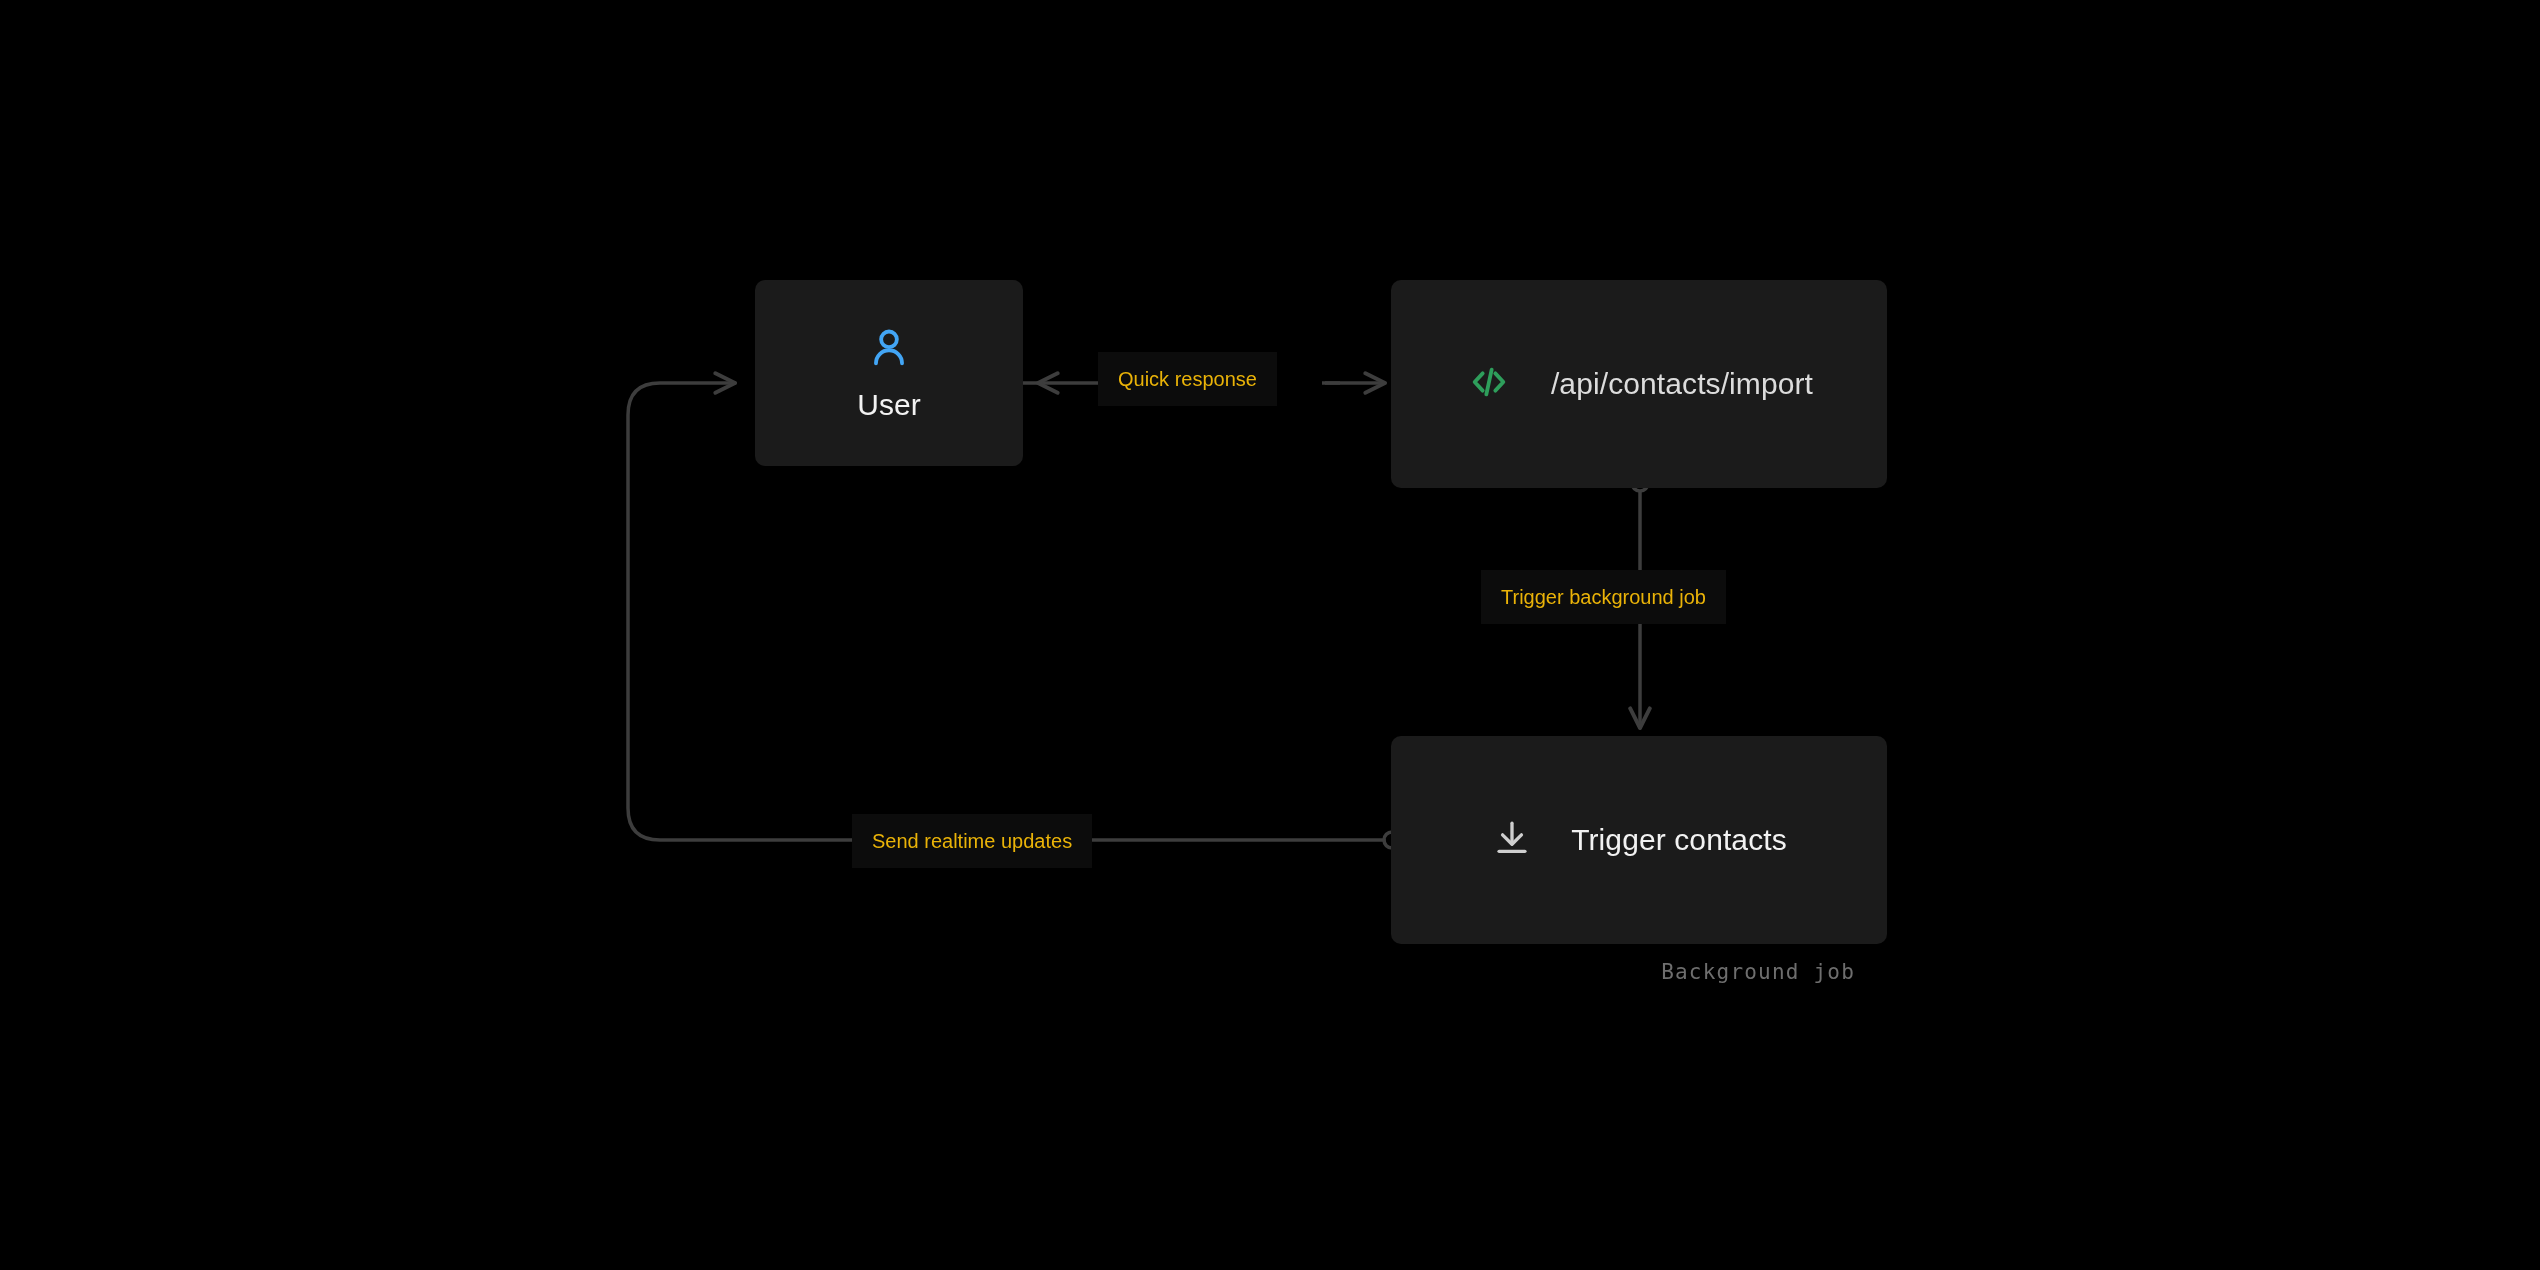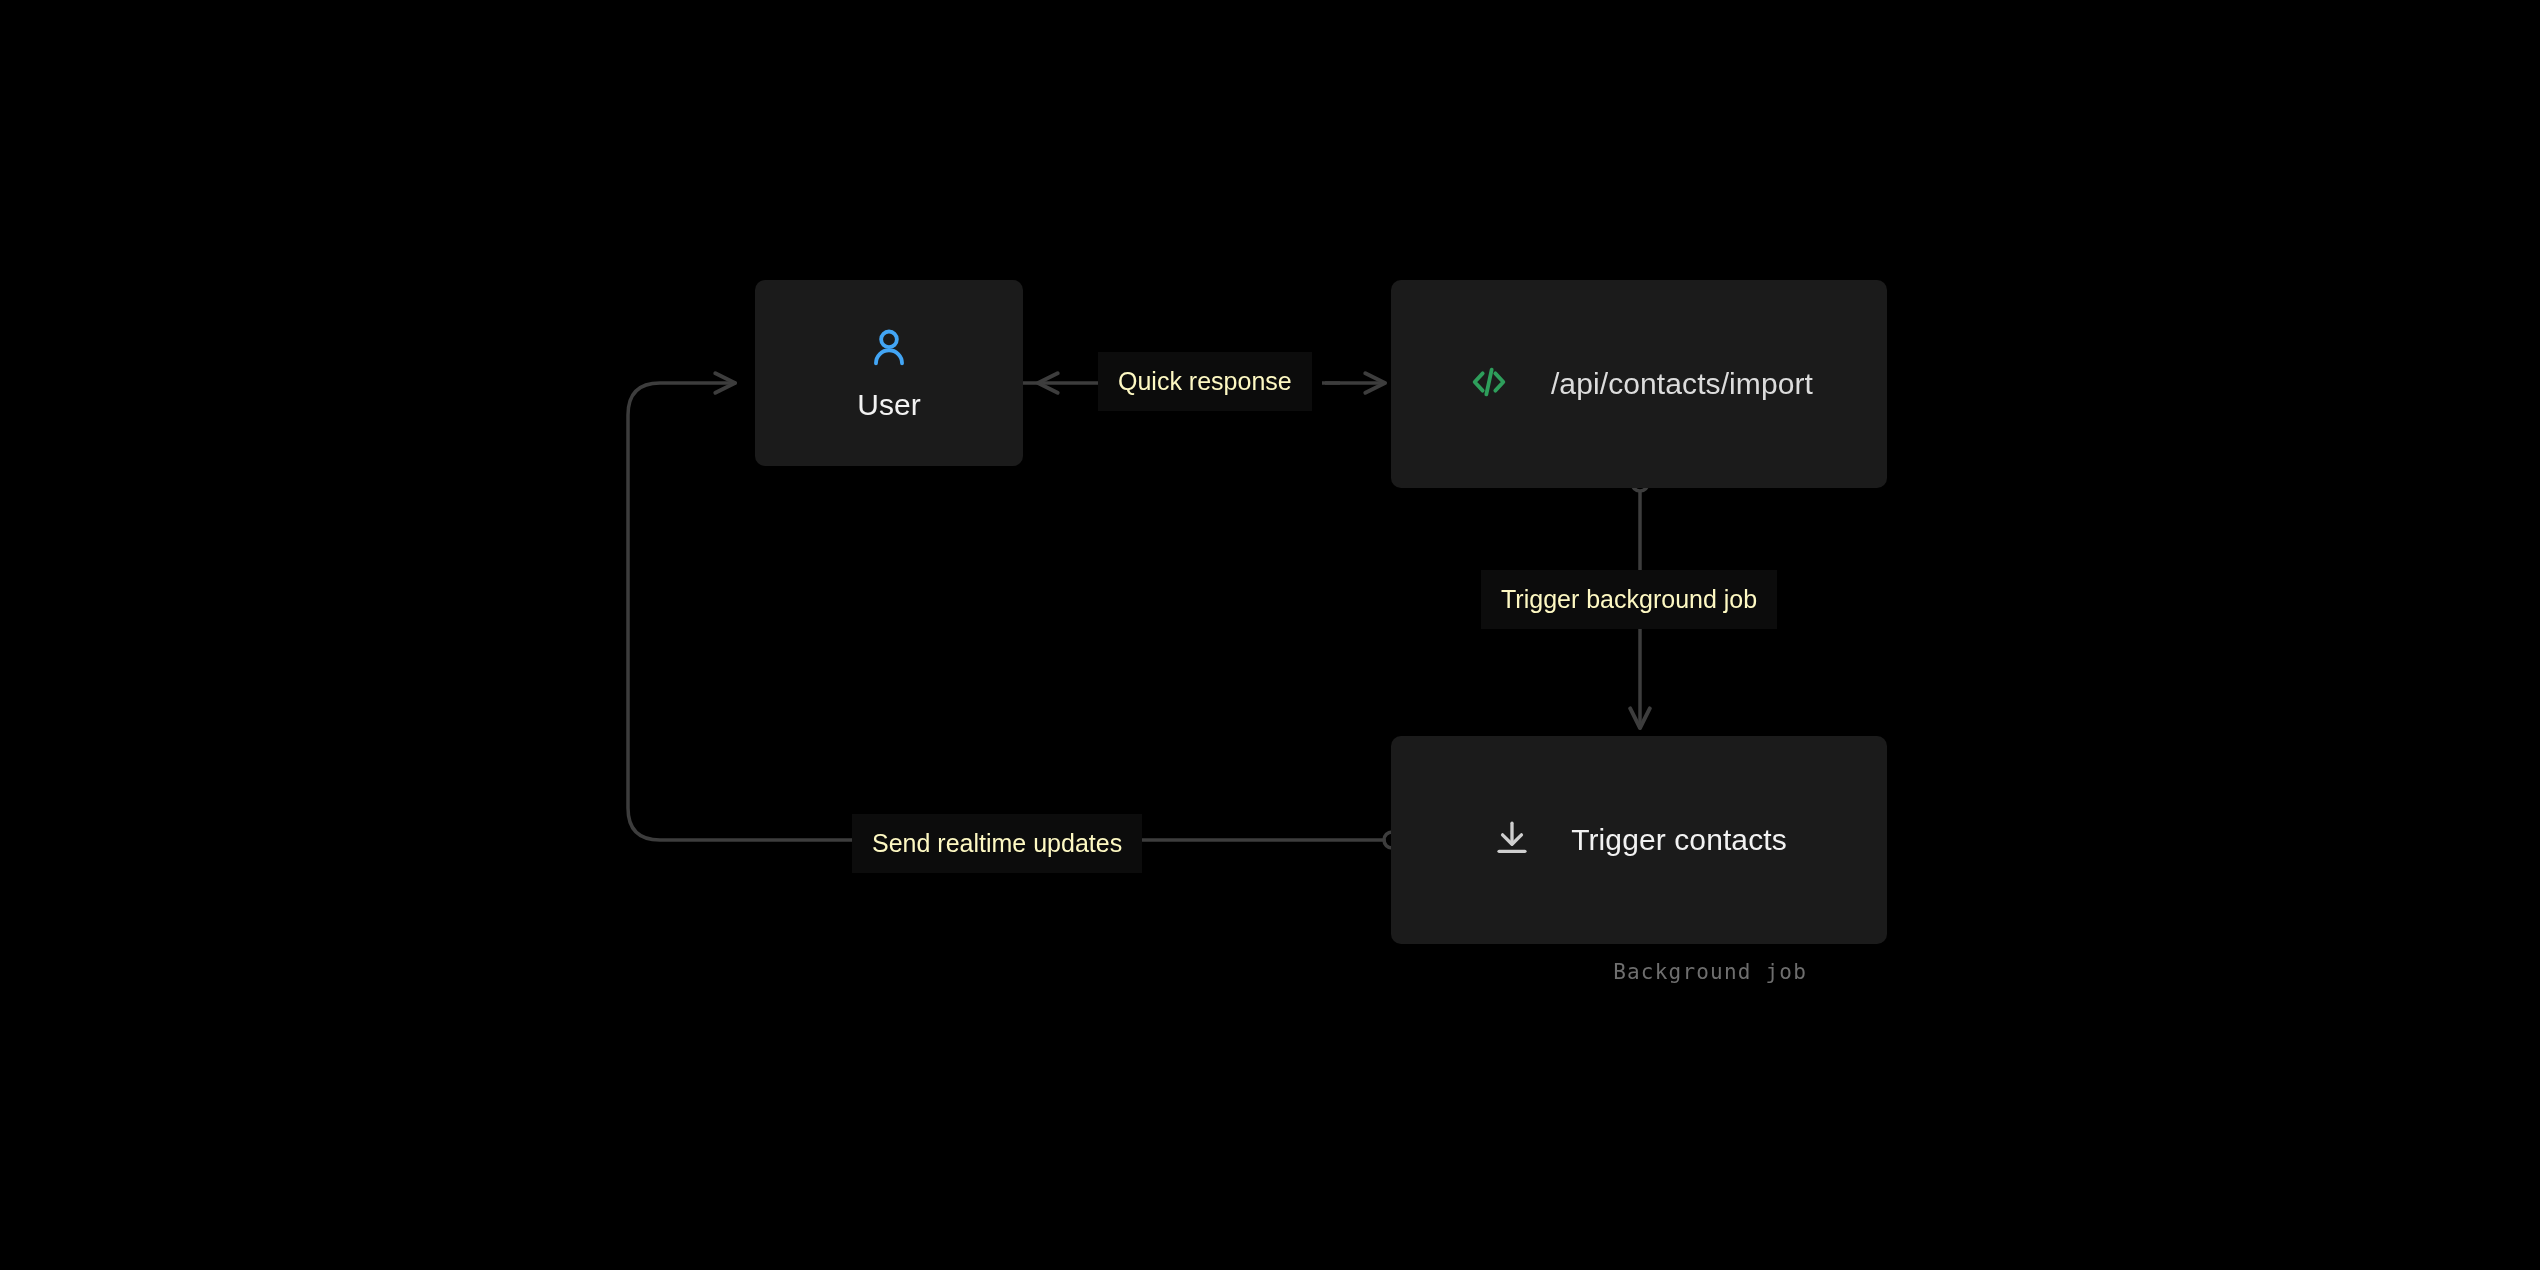--- a/index.html
+++ b/index.html
@@ -83,32 +83,32 @@
 
   .node-caption {
     position: absolute;
     color: #6e6e6e;
     font-family: "DejaVu Sans Mono", "Liberation Mono", monospace;
     font-size: 21px;
     letter-spacing: 1.2px;
     white-space: nowrap;
   }
   #caption-job {
-    left: 1311px;
+    left: 1359px;
     top: 960px;
     width: 496px;
     text-align: right;
   }
 
   
   .edge-label {
     position: absolute;
     background: #0c0c0c;
-    color: #fef9c3;
-    font-size: 25px;
+    color: #eab308;
+    font-size: 20px;
     line-height: 1;
     padding: 17px 20px;
     white-space: nowrap;
     box-sizing: border-box;
   }
   #label-quick-response { left: 1098px; top: 352px; }
   #label-trigger-job    { left: 1481px; top: 570px; }
   #label-send-updates   { left: 852px;  top: 814px; }
 
   .icon { display: block; }

